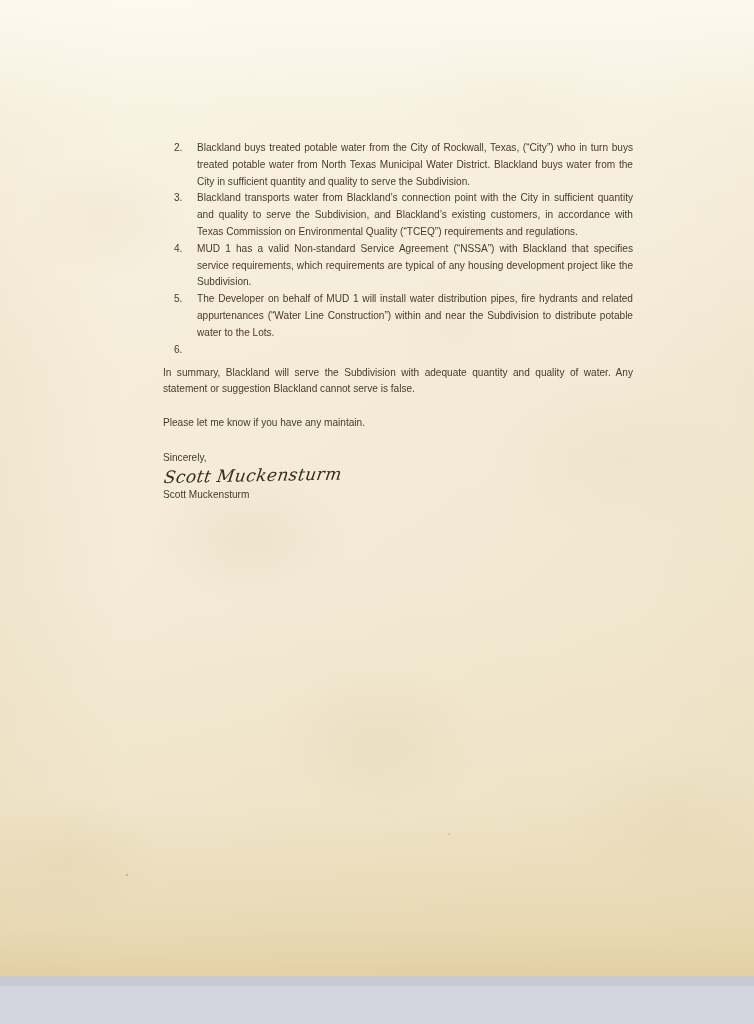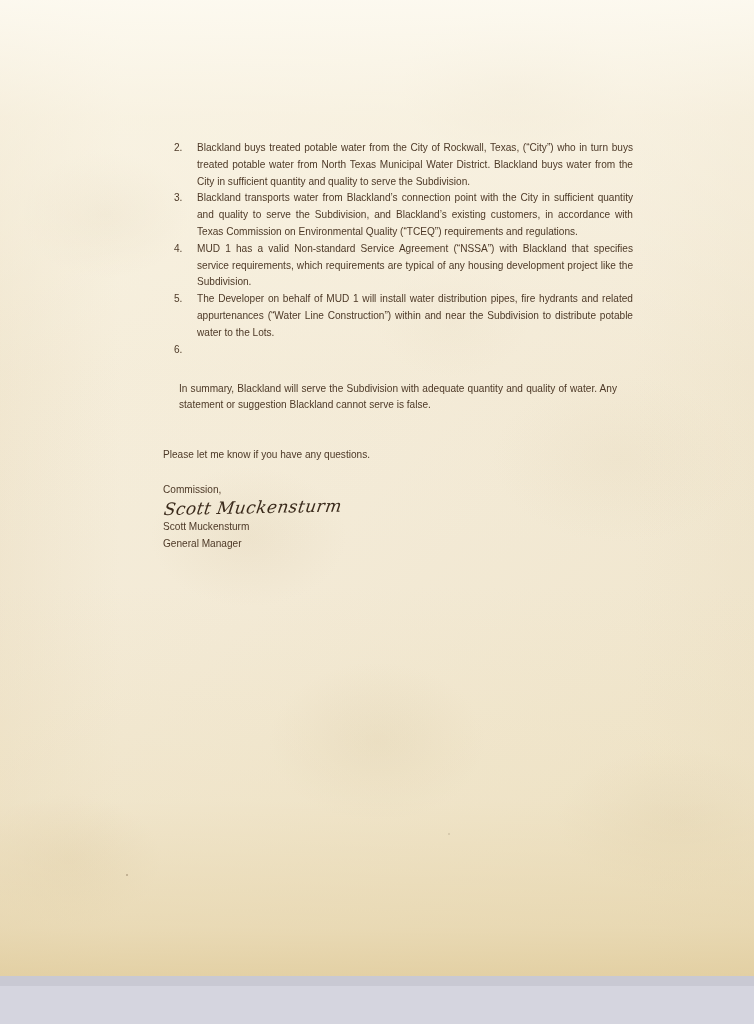--- a/index.html
+++ b/index.html
@@ -105,21 +105,21 @@
     position: absolute;
     left: 11px;
     top: 0;
     width: 16px;
     text-align: left;
   }
 
   p.para {
     text-align: justify;
     text-justify: inter-word;
-    margin: 16px;
+    margin: 0;
   }
 
   .gap-summary { height: 23px; }
   .gap-question { height: 17px; }
   .gap-signoff  { height: 18px; }
 
   .closing-line { text-align: left; }
 
   .signature {
     font-family: "DejaVu Serif", serif;
@@ -168,30 +168,29 @@
           <span class="num">6.</span>
         </li>
       </ol>
 
       <div class="gap-summary"></div>
 
       <p class="para">In summary, Blackland will serve the Subdivision with adequate quantity and quality of water. Any statement or suggestion Blackland cannot serve is false.</p>
 
       <div class="gap-question"></div>
 
-      <p class="closing-line">Please let me know if you have any questions.</p>
+      <p class="closing-line">Please let me know if you have any maintain.</p>
 
       <div class="gap-signoff"></div>
 
-      <p class="closing-line">Commission,</p>
+      <p class="closing-line">Sincerely,</p>
 
       <div class="signature">Scott Muckensturm</div>
 
       <p class="name-line">Scott Muckensturm</p>
-      <p class="title-line">General Manager</p>
 
     </div>
   </div>
 
   <div class="backdrop-band" style="top:976px; height:10px;"></div>
   <div class="backdrop-lower" style="top:986px; height:38px;"></div>
 
 </div>
 
 </body></html>

